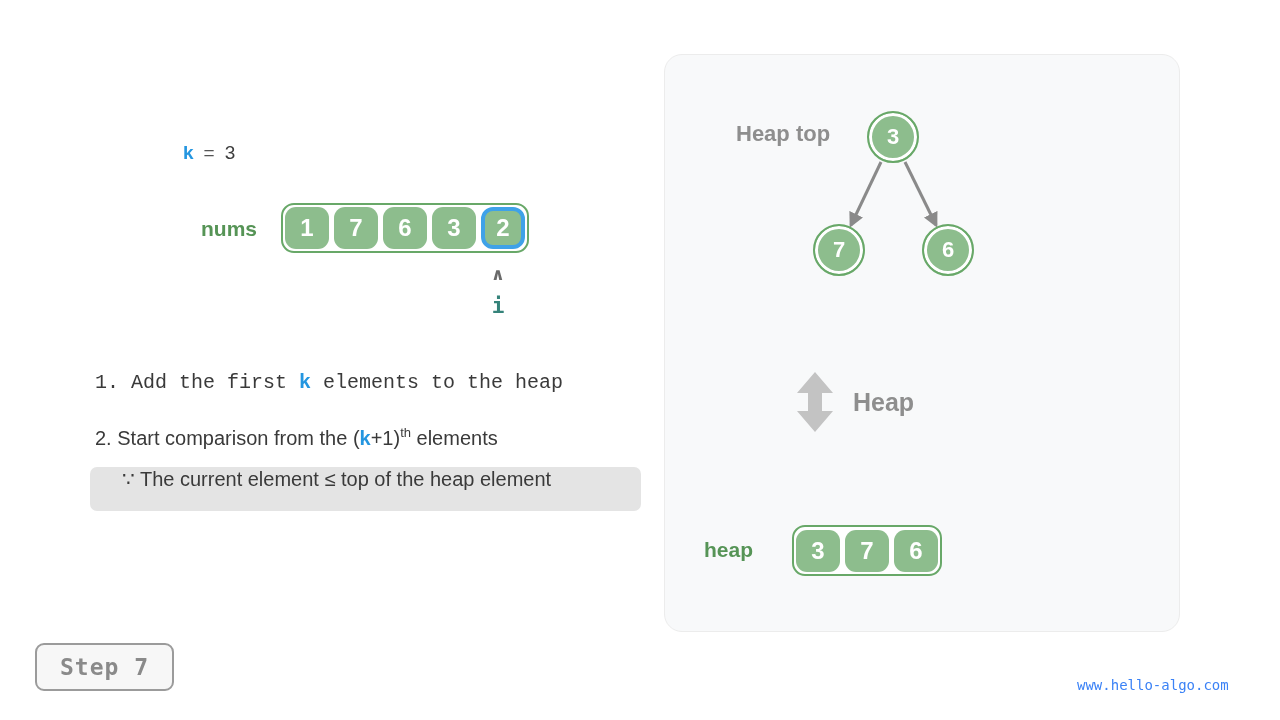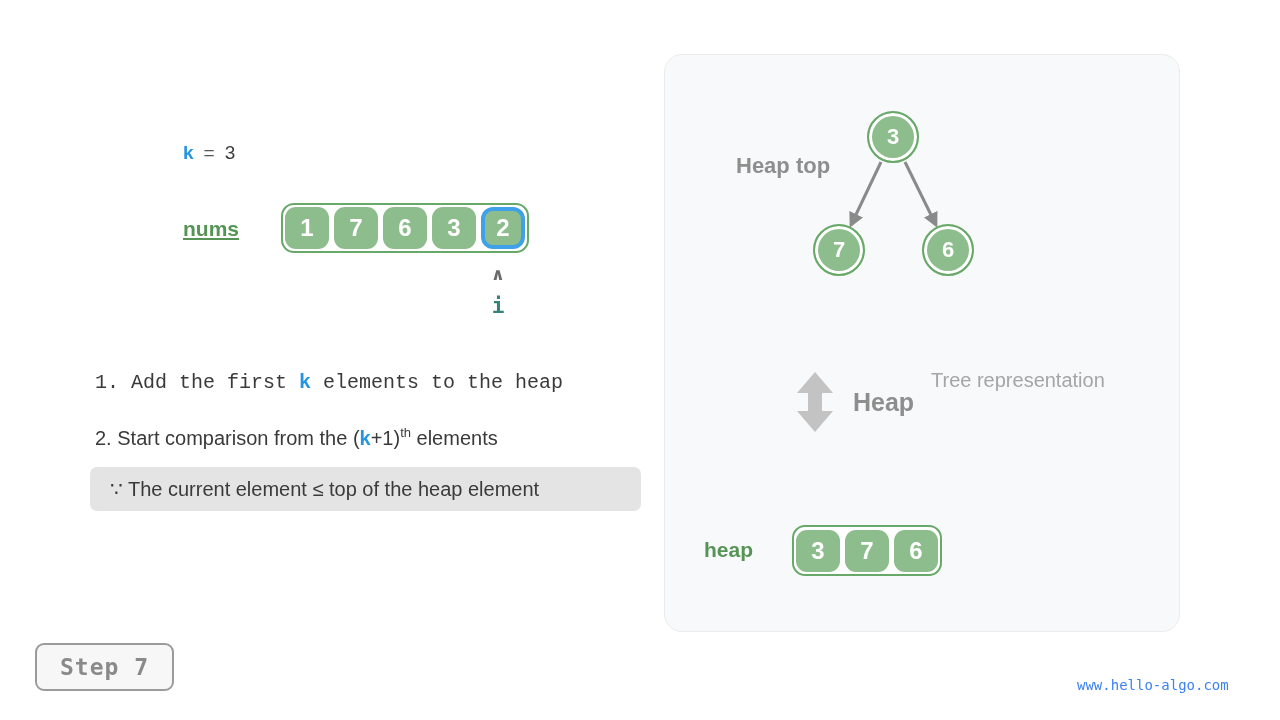--- a/index.html
+++ b/index.html
@@ -7,21 +7,21 @@
   body { font-family: "Liberation Sans", sans-serif; position: relative; }
 
   .abs { position: absolute; }
 
   
   .k-line { left: 183px; top: 142px; font-size: 19px; color: #3c3c3c; letter-spacing: 2px; }
   .k-blue { color: #2496e0; font-weight: bold; }
   .eq { color: #555; padding: 0 8px; }
 
   .array-label { font-size: 21px; font-weight: bold; color: #569456; }
-  .nums-label { left: 183px; top: 217px; text-decoration: underline; }
+  .nums-label { left: 201px; top: 217px; }
 
   .array-box {
     display: flex; gap: 5px; align-items: center;
     background: #ffffff; border: 2px solid #68a868;
     border-radius: 13px; padding: 2px;
   }
   .nums-box { left: 281px; top: 203px; height: 50px; }
   .cell {
     width: 44px; height: 42px; border-radius: 11px;
     background: #8dbd8d; color: #ffffff;
@@ -38,30 +38,30 @@
            font-family: "DejaVu Sans Mono", monospace; }
 
   .step-text { font-size: 20px; color: #3a3a3a; }
   .line1 { left: 95px; top: 371px; font-family: Liberation Mono, monospace; }
   .line2 { left: 95px; top: 425px; }
   .line2 sup { font-size: 13px; text-align: center; }
 
   .note-box {
     left: 90px; top: 467px; width: 551px; height: 44px;
     background: #e4e4e4; border-radius: 7px;
-    display: flex; align-items: center; padding-left: 20px;
+    display: flex; padding-left: 32px;
     font-size: 20px; color: #3a3a3a;
   }
 
   
   .panel {
     left: 664px; top: 54px; width: 516px; height: 578px;
     background: #f8f9fa; border: 1px solid #ececec; border-radius: 18px;
   }
-  .heap-top-label { left: 71px; top: 66px; font-size: 22px; font-weight: bold; color: #8e8e8e; margin-top: 32px; }
+  .heap-top-label { left: 71px; top: 66px; font-size: 22px; font-weight: bold; color: #8e8e8e; }
 
   .tree-node {
     position: absolute; width: 52px; height: 52px; border-radius: 50%;
     background: #8dbd8d; border: 2px solid #68a868;
     box-shadow: inset 0 0 0 3px #ffffff;
     color: #ffffff; font-size: 22px; font-weight: bold;
     display: flex; align-items: center; justify-content: center;
   }
   .edges { left: 0; top: 0; width: 516px; height: 578px; pointer-events: none; }
 
@@ -130,21 +130,20 @@
 
   <div class="tree-node" style="left:202px; top:56px;">3</div>
   <div class="tree-node" style="left:148px; top:169px;">7</div>
   <div class="tree-node" style="left:257px; top:169px;">6</div>
 
   <svg class="abs updown-icon" width="36" height="60" viewBox="0 0 36 60">
     <path d="M18 0 L36 21 L25 21 L25 39 L36 39 L18 60 L0 39 L11 39 L11 21 L0 21 Z" fill="#c3c3c3"></path>
   </svg>
 
   <div class="abs heap-word">Heap</div>
-  <div class="abs repr repr-tree">Tree representation</div>
 
   <div class="abs array-label heap-label">heap</div>
 
   <div class="abs array-box heap-box">
     <div class="cell">3</div>
     <div class="cell">7</div>
     <div class="cell">6</div>
   </div>
 </div>
 

